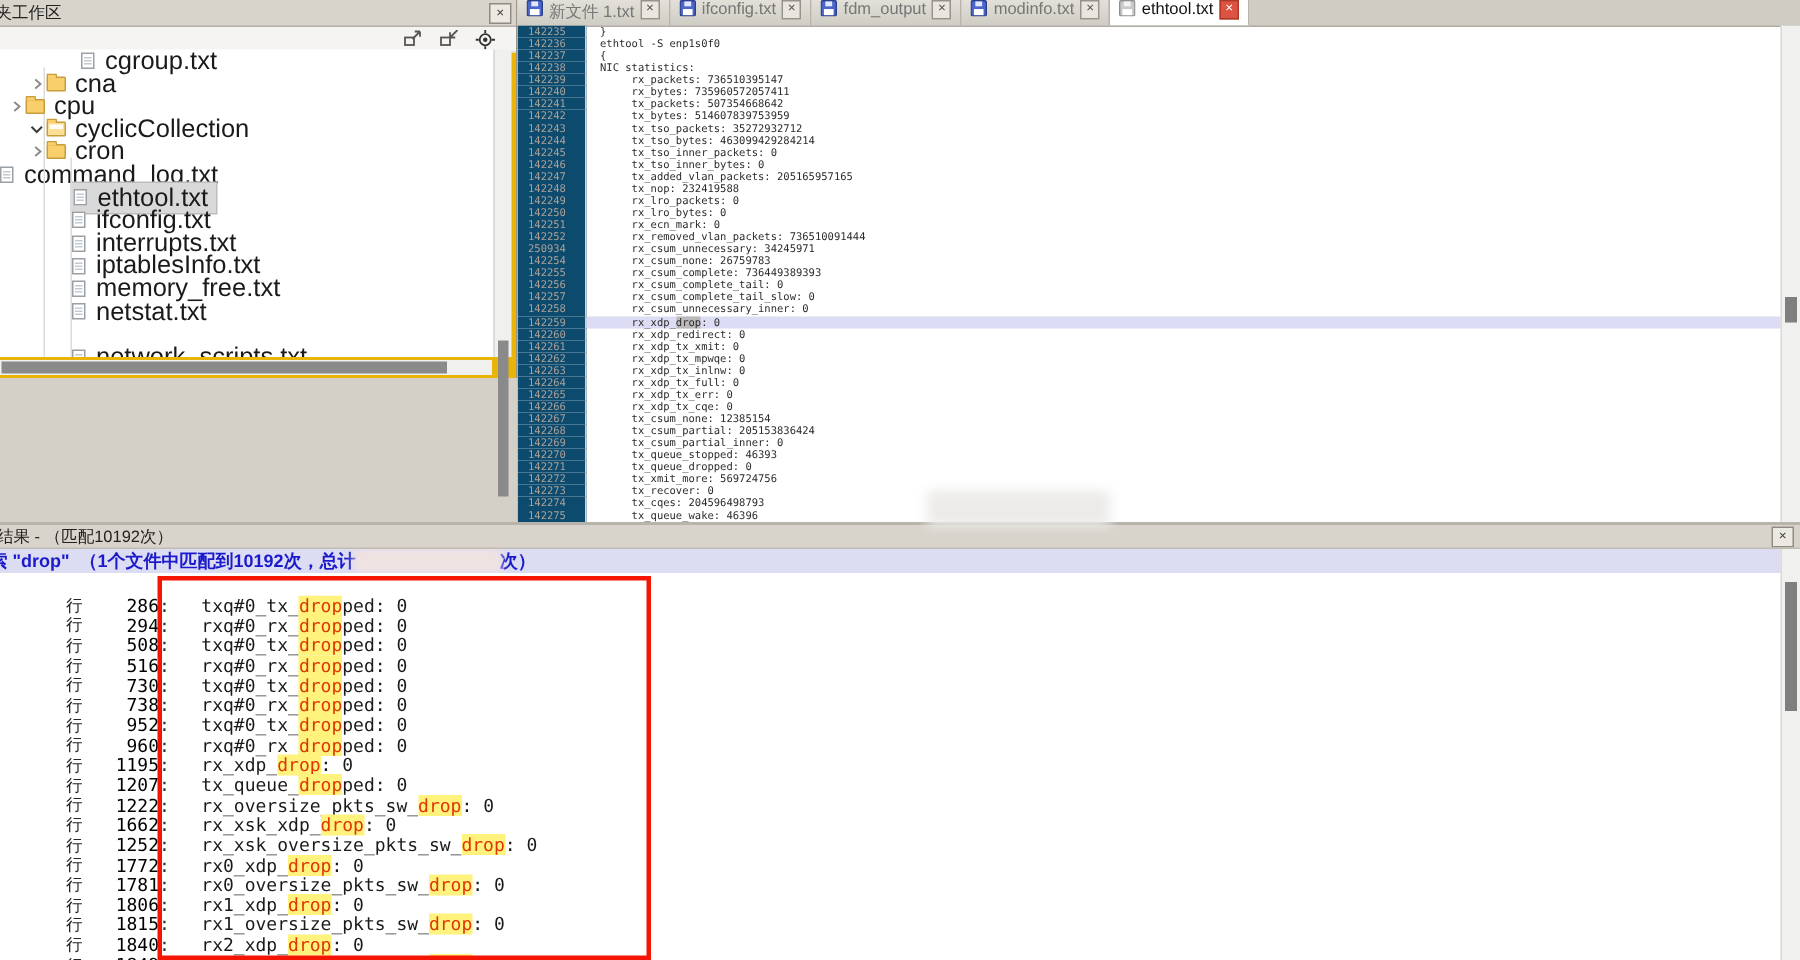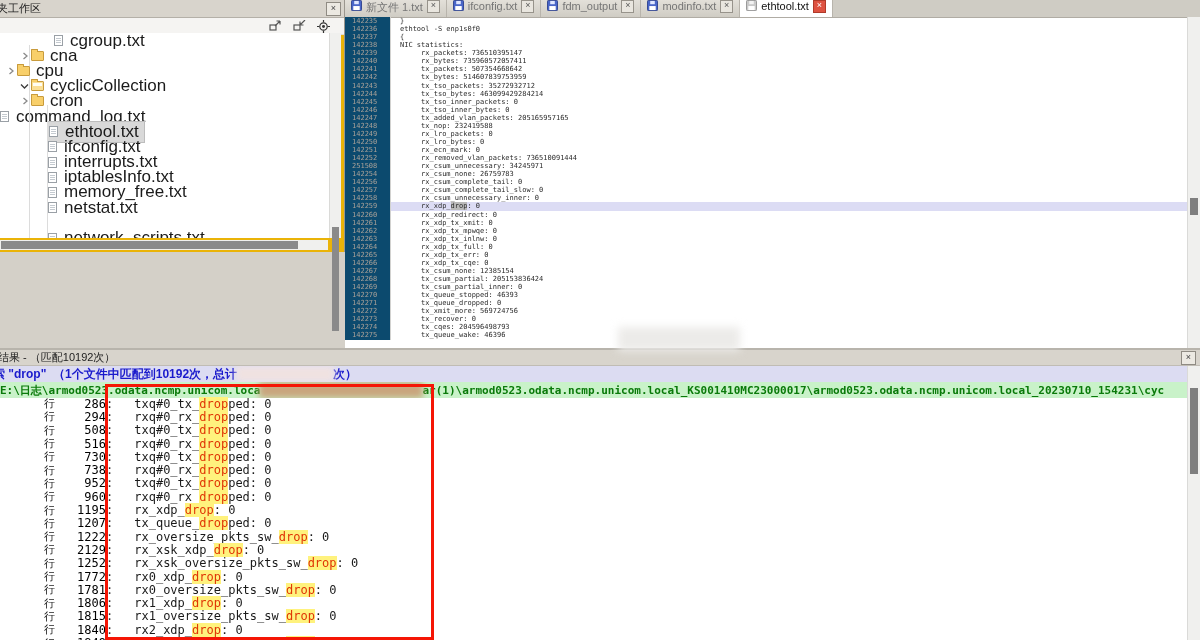--- a/index.html
+++ b/index.html
@@ -298,23 +298,25 @@
      <span class="ln">142248</span><span class="code">     tx_nop: 232419588</span></div>
       <div class="ed-line">
      <span class="ln">142249</span><span class="code">     rx_lro_packets: 0</span></div>
       <div class="ed-line">
      <span class="ln">142250</span><span class="code">     rx_lro_bytes: 0</span></div>
       <div class="ed-line">
      <span class="ln">142251</span><span class="code">     rx_ecn_mark: 0</span></div>
       <div class="ed-line">
      <span class="ln">142252</span><span class="code">     rx_removed_vlan_packets: 736510091444</span></div>
       <div class="ed-line">
-     <span class="ln">251508</span><span class="code">     rx_csum_unnecessary: 34245971</span></div>
+     <span class="ln">250934</span><span class="code">     rx_csum_unnecessary: 34245971</span></div>
       <div class="ed-line">
      <span class="ln">142254</span><span class="code">     rx_csum_none: 26759783</span></div>
+      <div class="ed-line">
+     <span class="ln">142255</span><span class="code">     rx_csum_complete: 736449389393</span></div>
       <div class="ed-line">
      <span class="ln">142256</span><span class="code">     rx_csum_complete_tail: 0</span></div>
       <div class="ed-line">
      <span class="ln">142257</span><span class="code">     rx_csum_complete_tail_slow: 0</span></div>
       <div class="ed-line">
      <span class="ln">142258</span><span class="code">     rx_csum_unnecessary_inner: 0</span></div>
       <div class="ed-line current">
      <span class="ln">142259</span><span class="code">     rx_xdp_<span class="gsel">drop</span>: 0</span></div>
       <div class="ed-line">
      <span class="ln">142260</span><span class="code">     rx_xdp_redirect: 0</span></div>
@@ -357,25 +359,20 @@
 <div id="results-panel">
   <div id="res-titlebar" class="panel-titlebar">
     <span class="ttl">结果 - （匹配10192次）</span>
     <span class="close-box">×</span>
   </div>
   <div id="res-summary">
     <span class="pre">索 "drop"  （1个文件中匹配到10192次，总计</span>
     <span class="gap" style="width:96px;"><span class="smudge pink"></span></span>
     <span>次）</span>
   </div>
-  <div id="res-path">
-    <span>E:\日志\armod0523.odata.ncmp.unicom.loca</span>
-    <span class="gap" style="width:162px;"><span class="smudge tan"></span></span>
-    <span>ar(1)\armod0523.odata.ncmp.unicom.local_KS001410MC23000017\armod0523.odata.ncmp.unicom.local_20230710_154231\cyc</span>
-  </div>
   <div id="res-rows">
       <div class="res-row">
      <span class="r-hang">行</span>
      <span class="r-no">286</span>
      <span class="r-col">:</span>
      <span class="r-text">txq#0_tx_<span class="hl">drop</span>ped: 0</span>
    </div>
       <div class="res-row">
      <span class="r-hang">行</span>
      <span class="r-no">294</span>
@@ -431,21 +428,21 @@
      <span class="r-text">tx_queue_<span class="hl">drop</span>ped: 0</span>
    </div>
       <div class="res-row">
      <span class="r-hang">行</span>
      <span class="r-no">1222</span>
      <span class="r-col">:</span>
      <span class="r-text">rx_oversize_pkts_sw_<span class="hl">drop</span>: 0</span>
    </div>
       <div class="res-row">
      <span class="r-hang">行</span>
-     <span class="r-no">2129</span>
+     <span class="r-no">1662</span>
      <span class="r-col">:</span>
      <span class="r-text">rx_xsk_xdp_<span class="hl">drop</span>: 0</span>
    </div>
       <div class="res-row">
      <span class="r-hang">行</span>
      <span class="r-no">1252</span>
      <span class="r-col">:</span>
      <span class="r-text">rx_xsk_oversize_pkts_sw_<span class="hl">drop</span>: 0</span>
    </div>
       <div class="res-row">

